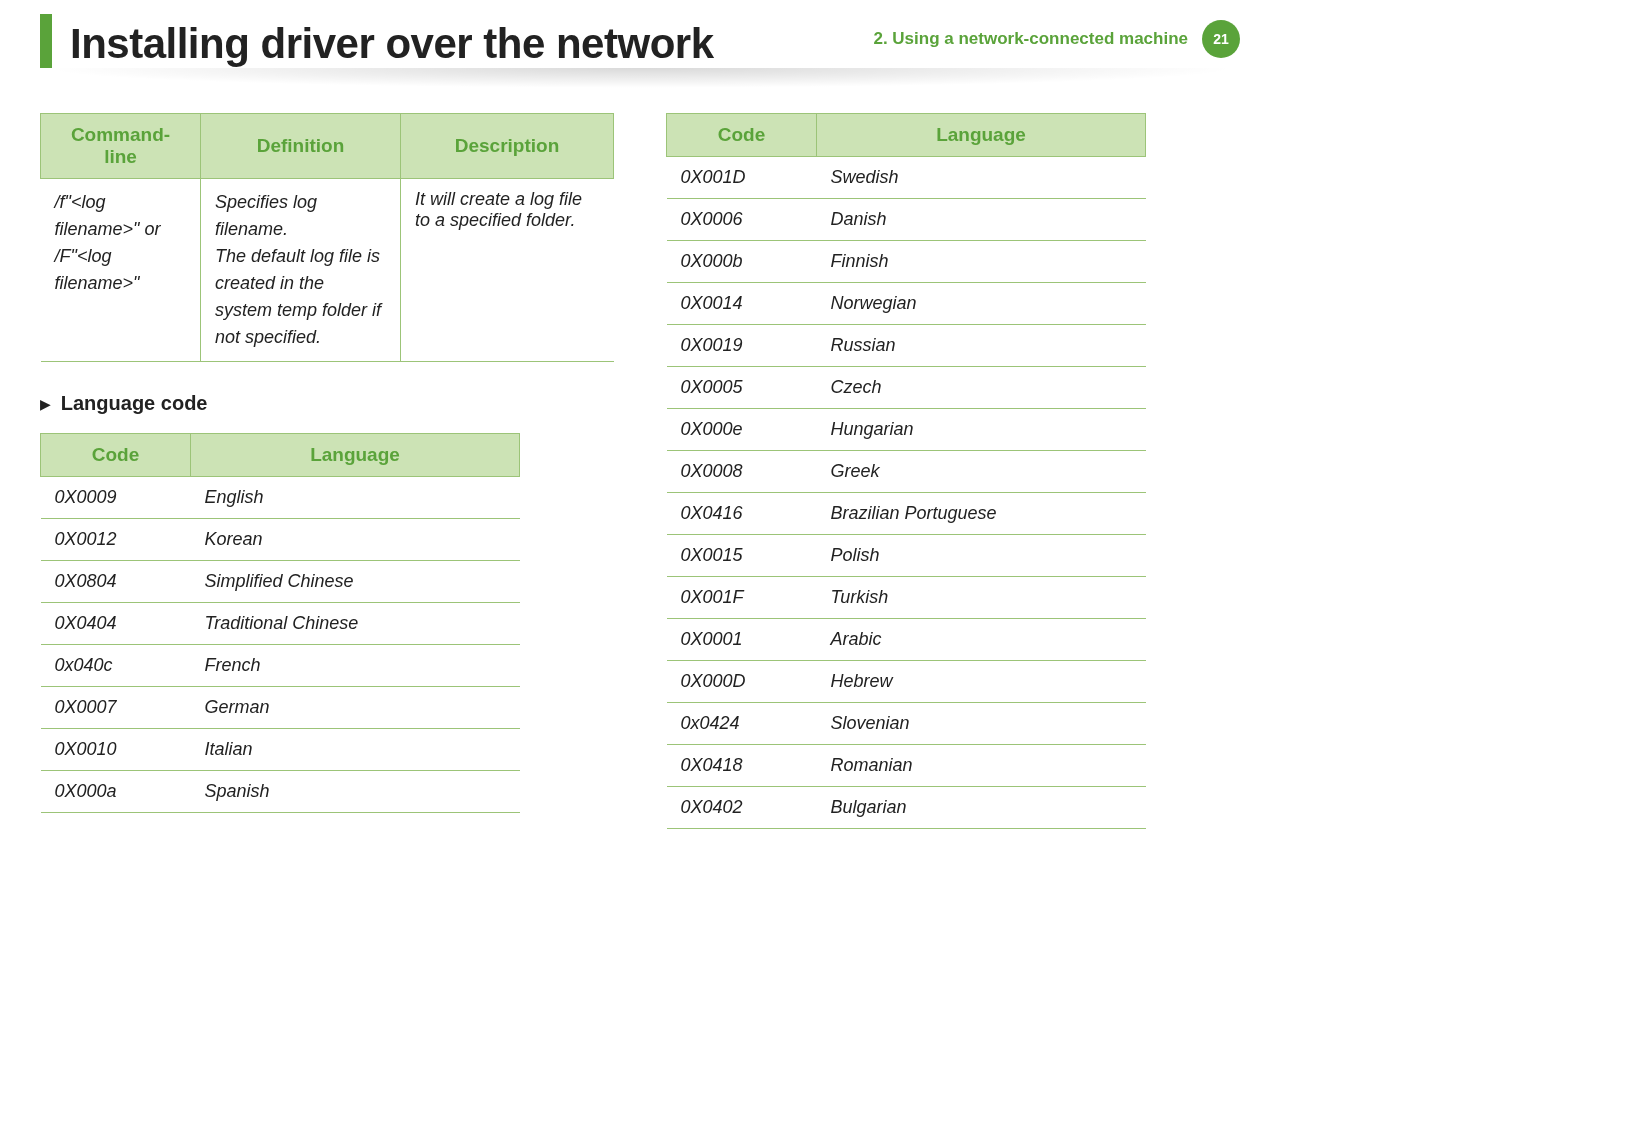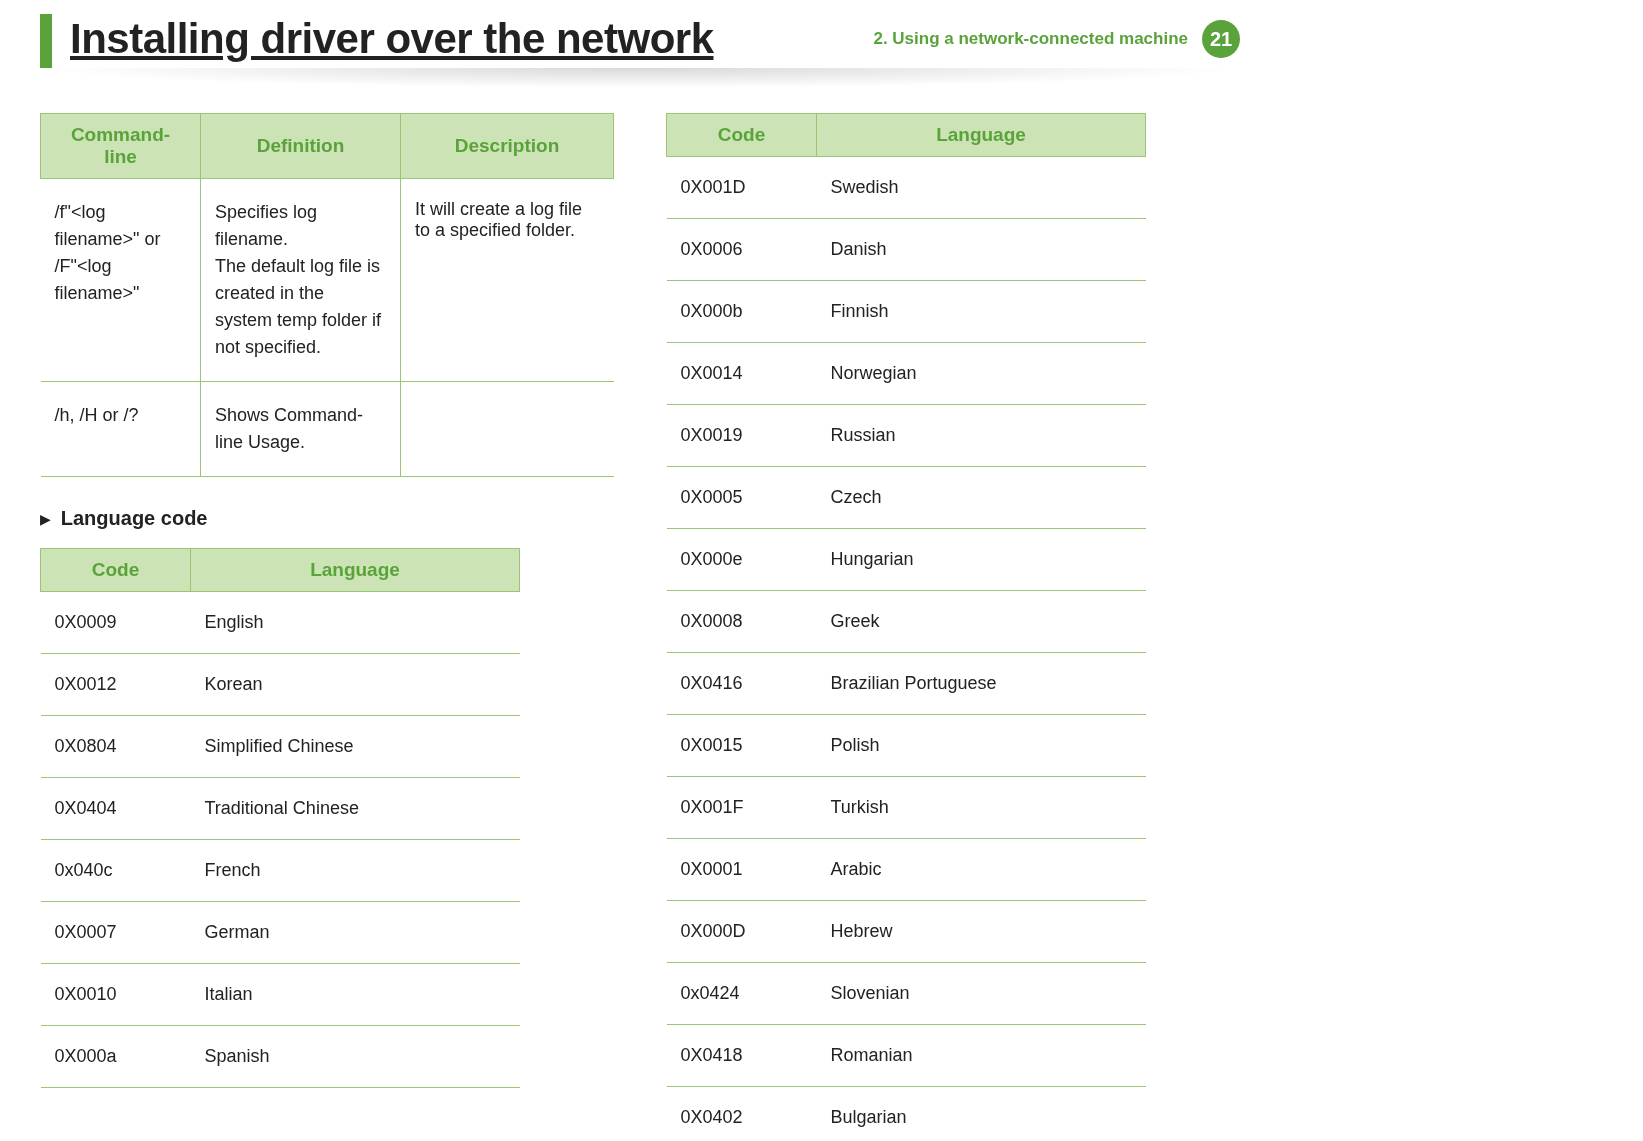--- a/index.html
+++ b/index.html
@@ -17,22 +17,21 @@
     position: relative;
   }
   .header {
     display: flex;
     align-items: flex-start;
     justify-content: space-between;
     padding: 10px 0 0 0;
   }
   .header-left {
     display: flex;
-    align-items: center;
-    text-decoration: underline;
+    align-items: flex-end;
   }
   .green-bar {
     width: 12px;
     height: 54px;
     background: #5aa33a;
     margin-right: 18px;
     margin-top: 4px;
   }
   .title {
     font-size: 42px;
@@ -55,21 +54,21 @@
   .page-number {
     width: 38px;
     height: 38px;
     border-radius: 50%;
     background: #5aa33a;
     color: #fff;
     display: flex;
     align-items: center;
     justify-content: center;
     font-weight: 700;
-    font-size: 20px;
+    font-size: 14px;
   }
   .shadow-divider {
     height: 20px;
     width: 100%;
     background: radial-gradient(ellipse at top, rgba(0,0,0,0.15), rgba(0,0,0,0) 70%);
     margin-bottom: 25px;
   }
   .columns {
     display: flex;
     gap: 52px;
@@ -86,24 +85,25 @@
   th {
     background: #cce3b5;
     color: #5aa33a;
     font-weight: 700;
     text-align: center;
     padding: 10px 12px;
     border: 1px solid #9cc478;
     font-size: 19px;
   }
   td {
-    padding: 20px 14px;
+    padding: 10px 14px;
     border-bottom: 1px solid #9cc478;
     vertical-align: top;
     color: #222;
+    font-style: italic;
   }
   .cmd-table td {
     border-right: 1px solid #9cc478;
     border-left: 1px solid #a3a3a3;
   }
   .cmd-table td:first-child { border-left: none; }
   .cmd-table td:last-child { border-right: none; }
   .cmd-table .col-cmd { width: 160px; }
   .cmd-table .col-def { width: 200px; }
   .lang-table td:first-child { width: 150px; }
@@ -155,25 +155,20 @@
             <th class="col-def">Definition</th>
             <th>Description</th>
           </tr>
         </thead>
         <tbody id="cmd-tbody">
             <tr>
               <td class="cmd-multiline">/f"&lt;log filename&gt;" or<br>/F"&lt;log filename&gt;"</td>
               <td class="cmd-multiline">Specifies log filename.<br>The default log file is created in the system temp folder if not specified.</td>
               <td>It will create a log file to a specified folder.</td>
             </tr>
-            <tr>
-              <td class="cmd-multiline">/h, /H or /?</td>
-              <td class="cmd-multiline">Shows Command-line Usage.</td>
-              <td></td>
-            </tr>
           </tbody>
       </table>
 
       <div class="section-heading">
         <span class="triangle">▶</span>
         <span class="section-heading-text">Language code</span>
       </div>
 
       <table class="lang-table lang-table-left">
         <thead>

